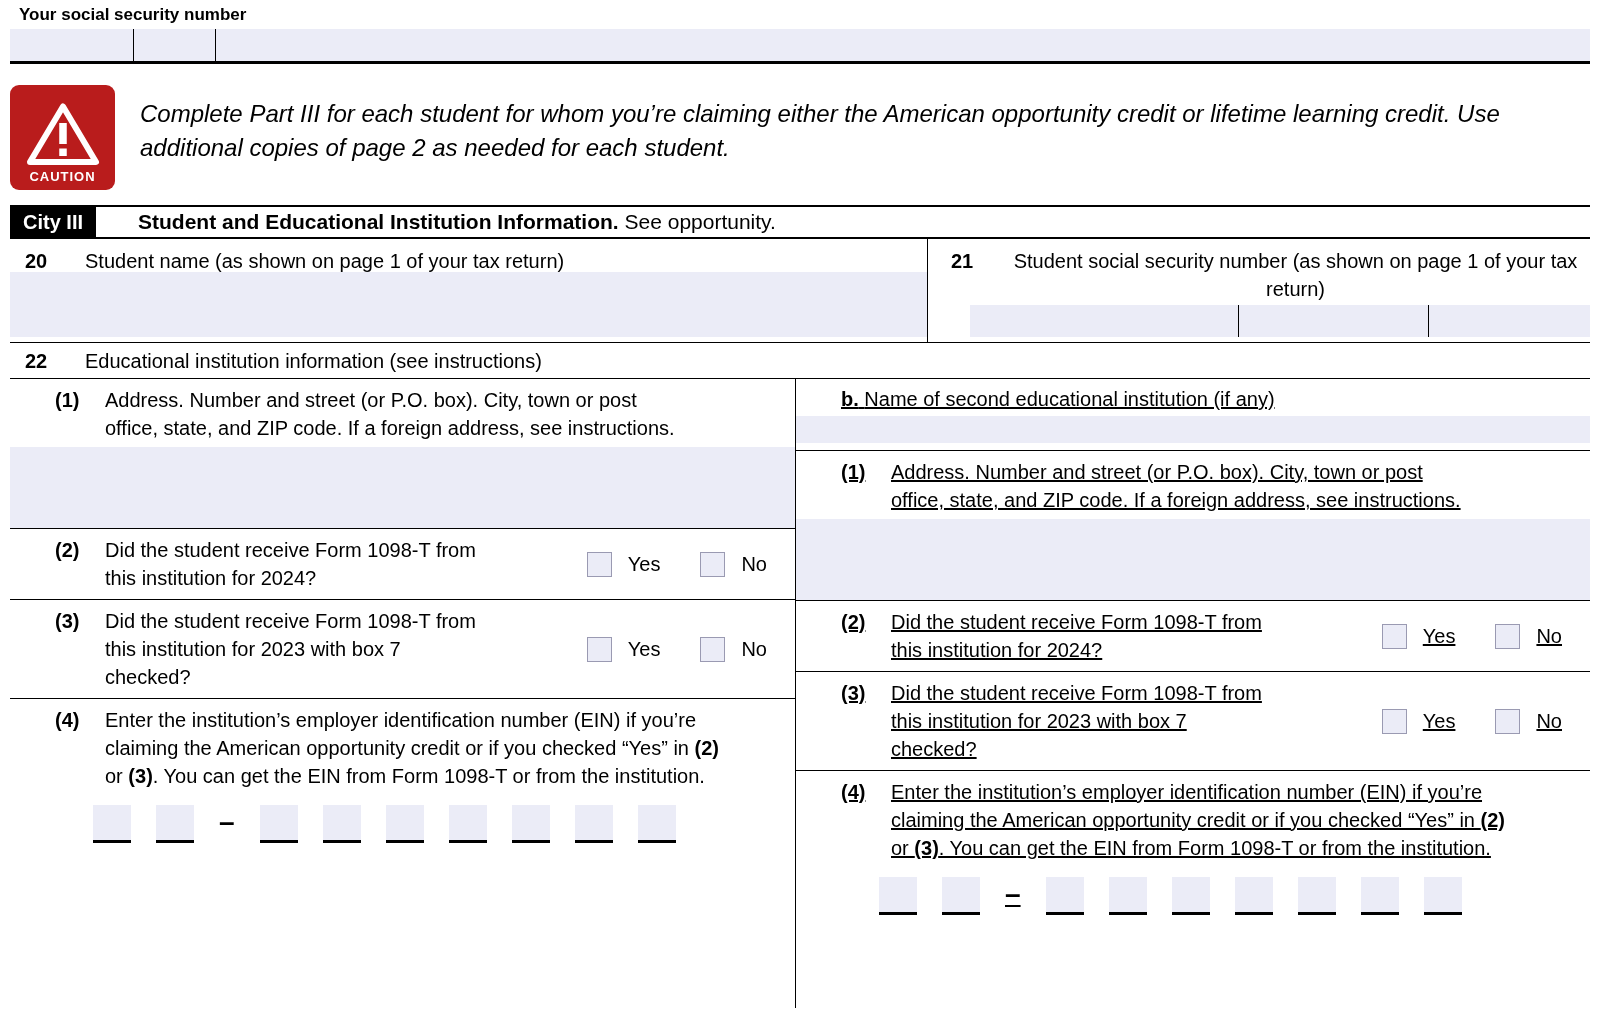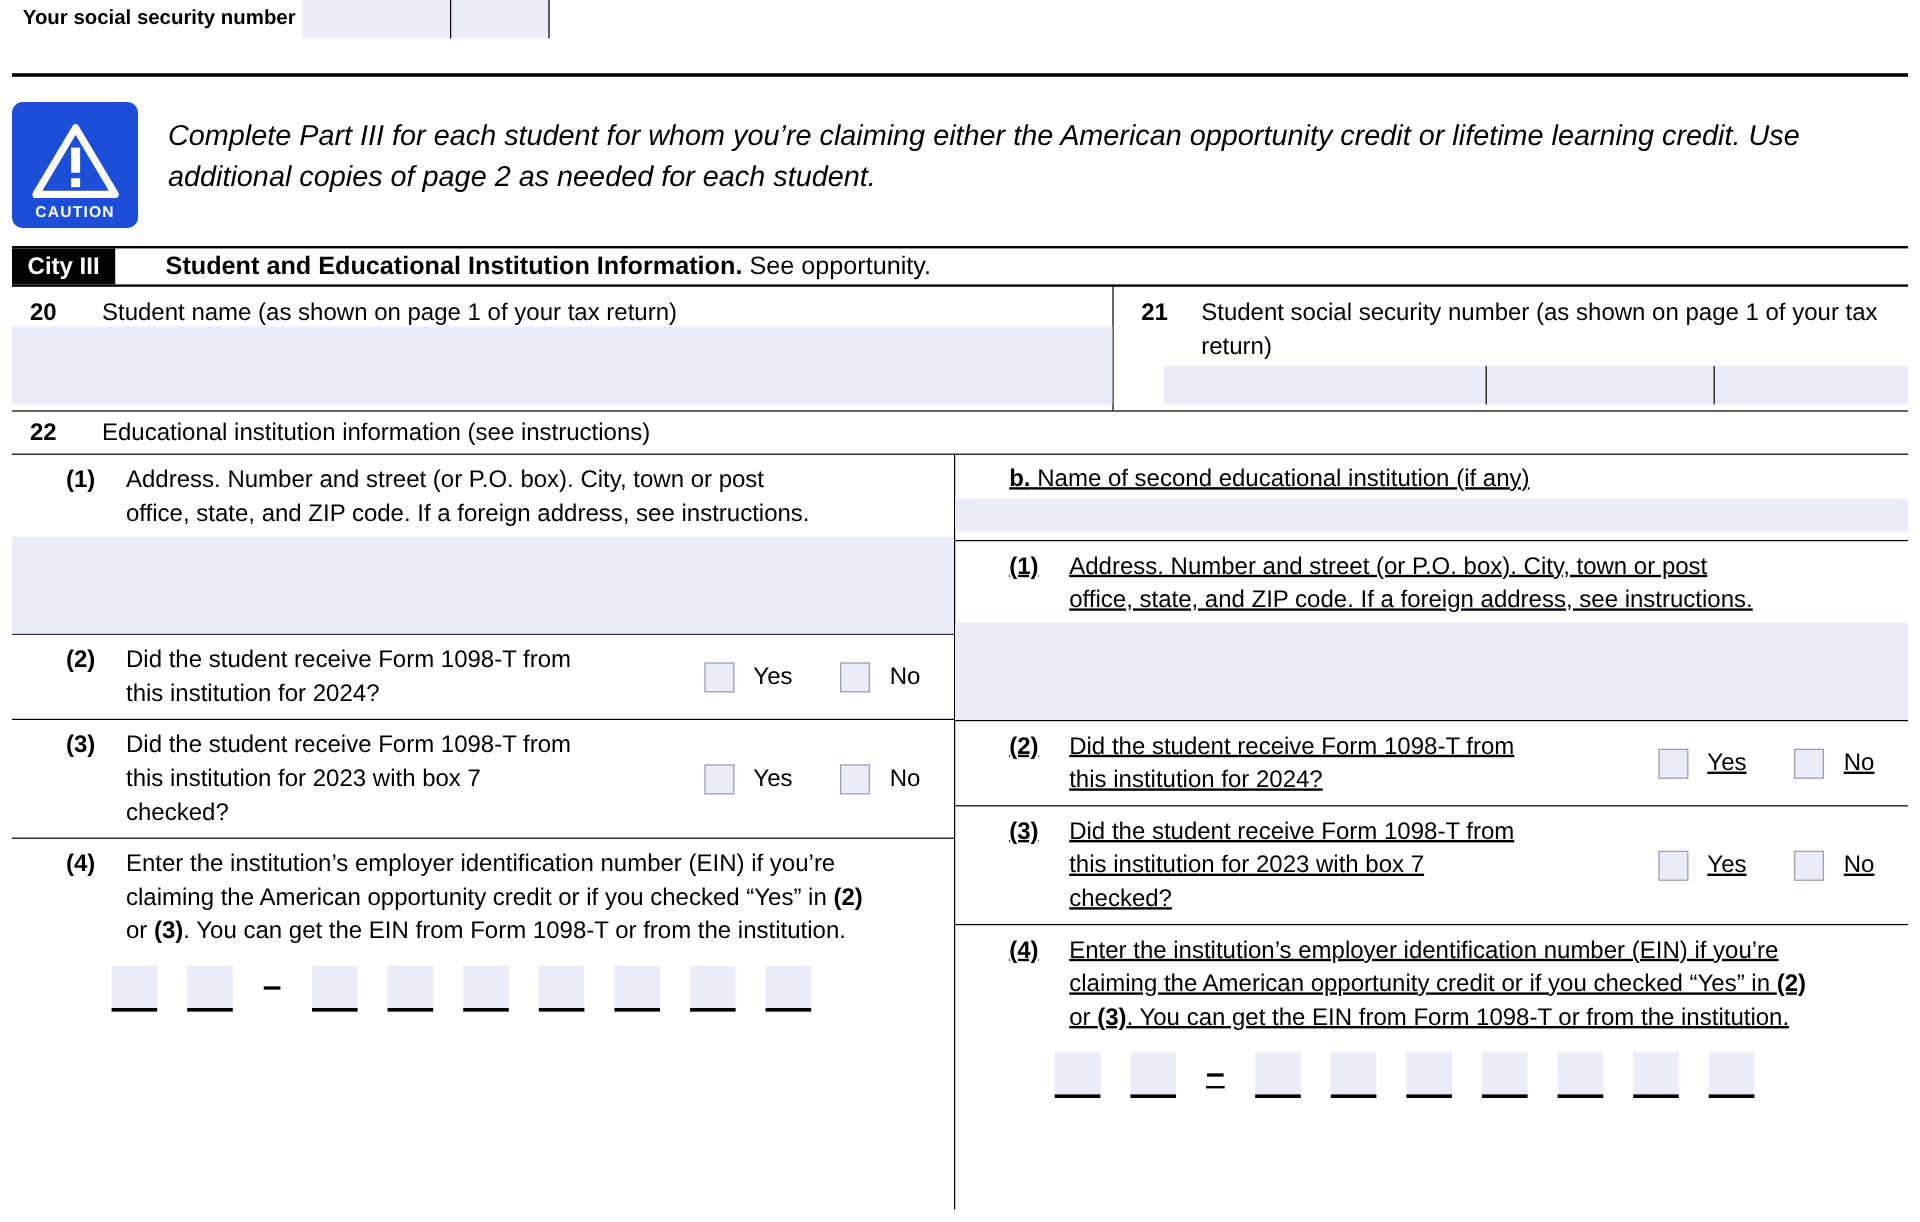--- a/index.html
+++ b/index.html
@@ -6,49 +6,49 @@
   html,body { width:1600px; height:1018px; background:#fff; overflow:hidden; }
   body { font-family:"Liberation Sans", sans-serif; color:#000; }
   .form { width:1580px; margin:0 10px; }
 
   
   .top-row { display:flex; height:64px; border-bottom:3px solid #000; }
   .name-cell { width:1222px; border-right:2px solid #000; display:flex; flex-direction:column; }
   .small-label { font-size:17px; padding:5px 6px 4px 4px; }
   .bold { font-weight:bold; }
   .fill-strip { height:32px; background:var(--input-bg); }
-  .ssn-cell { flex:1; display:flex; flex-direction:row; }
+  .ssn-cell { flex:1; display:flex; flex-direction:column; }
   .ssn-cell .small-label { padding-left:9px; }
   .seg-row { display:flex; height:32px; }
   .seg { background:var(--input-bg); }
   .seg + .seg { border-left:1.5px solid #000; }
   .top-row .seg-1 { width:123px; } .top-row .seg-2 { width:82px; } .top-row .seg-3 { flex:1; }
 
   
   .caution { position:relative; height:141px; }
-  .caution-icon { position:absolute; left:0; top:21px; width:105px; height:105px; background:#1d4ed8;
+  .caution-icon { position:absolute; left:0; top:21px; width:105px; height:105px; background:#b91c1c;
     border-radius:9px; display:flex; flex-direction:column; align-items:center; justify-content:flex-end; }
   .caution-icon svg { width:80px; height:66px; margin-bottom:1px; }
   .caution-word { color:#fff; font-weight:bold; font-size:13px; letter-spacing:1px; padding-bottom:6px; }
   .caution-text { position:absolute; left:130px; top:33px; width:1400px;
     font-size:24px; font-style:italic; line-height:34px; }
 
   
   .part-header { display:flex; align-items:stretch; height:34px; border-top:2px solid #000; border-bottom:2px solid #000; }
   .part-badge { background:#000; color:#fff; font-weight:bold; font-size:20px; padding:0 13px; display:flex; align-items:center; }
   .part-title { margin-left:42px; font-size:21px; align-self:center; white-space:nowrap; }
 
   
   .row-2021 { display:flex; height:104px; border-bottom:1.5px solid #000; }
   .cell20 { width:918px; border-right:1.5px solid #000; position:relative; }
   .cell21 { flex:1; position:relative; }
   .line-head { display:flex; padding-top:8px; font-size:20px; line-height:28px; }
   .line-num { font-weight:bold; flex:none; width:75px; padding-left:15px; }
   .cell21 .line-num { width:73px; padding-left:23px; }
-  .cell21 .line-label { max-width:590px; }
+  .cell21 .line-label { max-width:590px;text-align:center; }
   .cell20 .fill-abs { position:absolute; left:0; right:0; top:33px; bottom:5px; background:var(--input-bg); }
   .ssn21 { position:absolute; left:42px; right:0; bottom:5px; height:32px; display:flex; }
   .ssn21 .seg-1 { width:268px; } .ssn21 .seg-2 { width:190px; } .ssn21 .seg-3 { flex:1; }
 
   .row-22 { display:flex; height:36px; border-bottom:1.5px solid #000; font-size:20px; padding-top:7px; }
   .row-22 .line-num { font-weight:bold; flex:none; width:75px; padding-left:15px; }
 
   
   .cols { display:flex; height:629px; align-items:stretch; }
   .col { display:flex; flex-direction:column; }

